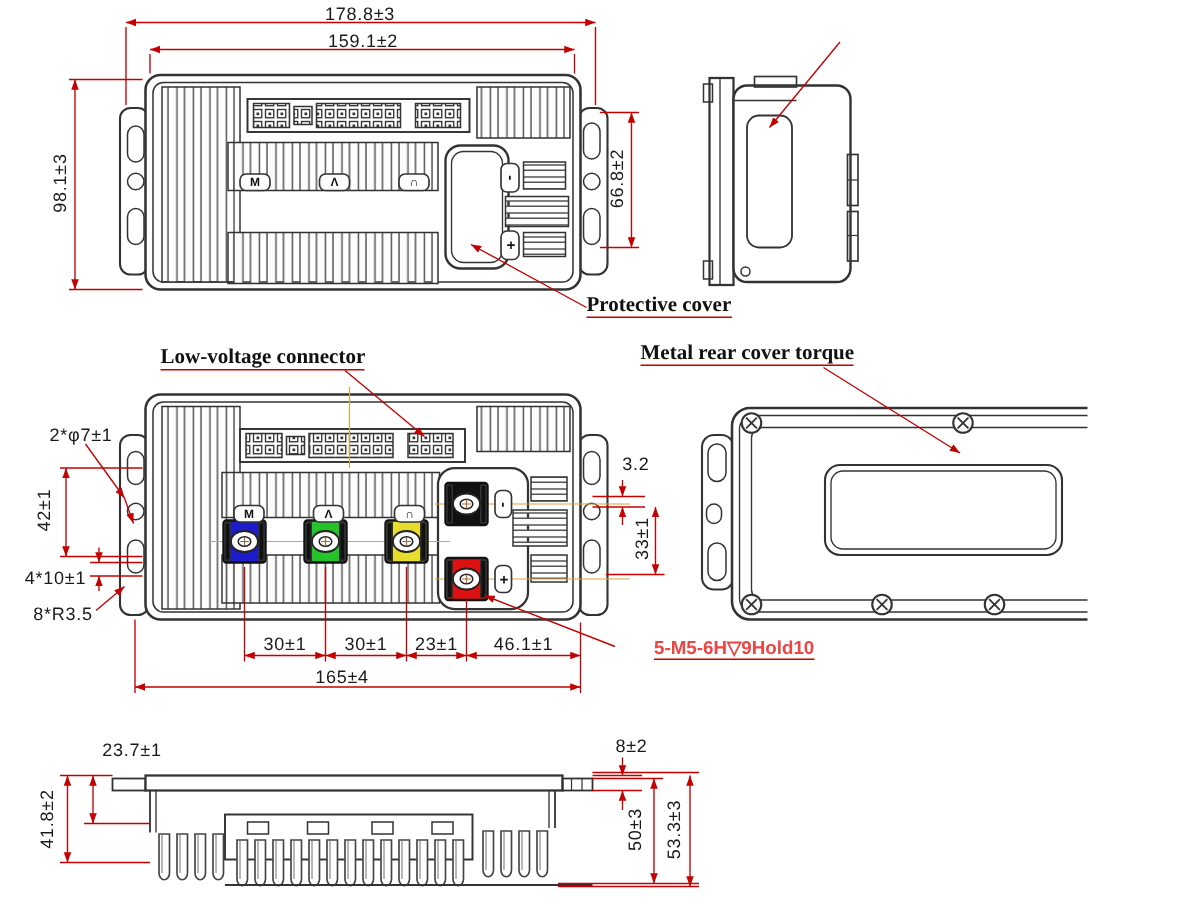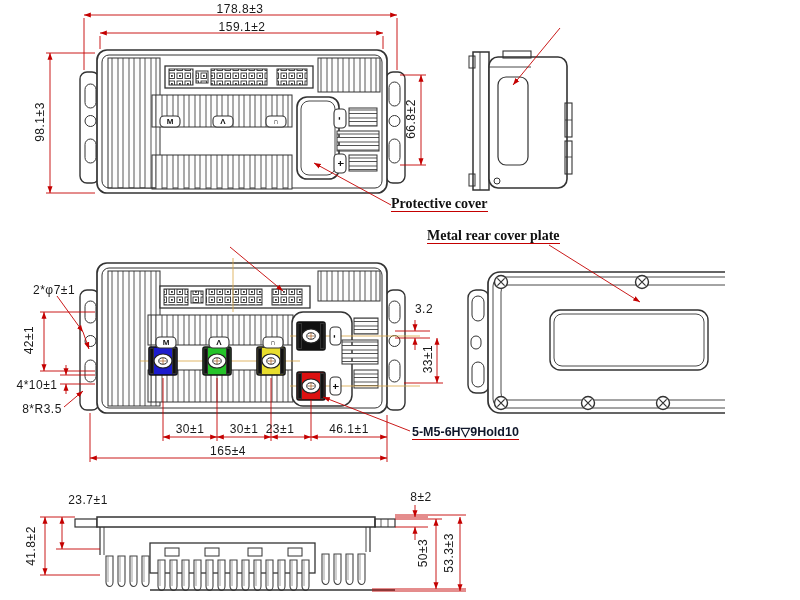--- a/index.html
+++ b/index.html
@@ -6,22 +6,22 @@
   .stage{position:relative;width:725px;height:600px;background:#ffffff;overflow:hidden;
          font-family:"Liberation Sans",sans-serif;text-decoration:underline;}
   svg{position:absolute;left:0;top:0;}
   .dim{position:absolute;transform:translateX(-50%);font:12px "Liberation Sans",sans-serif;
        color:#1a1a1a;white-space:nowrap;letter-spacing:.5px;}
   .vdim{position:absolute;width:74px;text-align:center;transform:rotate(-90deg);
         font:12px "Liberation Sans",sans-serif;color:#1a1a1a;white-space:nowrap;letter-spacing:.5px;}
   .ann{position:absolute;font:bold 14px "Liberation Serif",serif;color:#111;white-space:nowrap;
        border-bottom:1.5px solid #c40000;padding-bottom:1px;line-height:13px;}
   .note{position:absolute;font:bold 14px "Liberation Serif",serif;color:#111;white-space:nowrap;}
-  .spec{position:absolute;font:bold 12.5px "Liberation Sans",sans-serif;color:#0f172a;white-space:nowrap;
-        border-bottom:1.5px solid #c40000;}
+  .spec{position:absolute;font:bold 12.5px "Liberation Sans",sans-serif;color:#ef4444;white-space:nowrap;
+        border-bottom:1.5px solid #c40000;margin-left:24px;}
   .tglyph{position:absolute;width:20px;text-align:center;font:bold 8px "Liberation Sans",sans-serif;
           color:#111;line-height:11px;white-space:nowrap;}
   .pglyph{position:absolute;width:12px;text-align:center;font:bold 10px "Liberation Sans",sans-serif;
           color:#111;line-height:17px;transform:rotate(90deg);}
 </style>
 </head>
 <body>
 
 <div class="stage">
 
@@ -304,29 +304,30 @@
     <line x1="372" y1="591" x2="466" y2="591"></line>
   </g>
 </svg>
 
 <span class="dim" style="left:240px;top:2px">178.8±3</span>
 <span class="dim" style="left:242px;top:20px">159.1±2</span>
 <span class="vdim" style="left:3px;top:115px">98.1±3</span>
 <span class="vdim" style="left:374px;top:112px">66.8±2</span>
 
 <span class="ann" style="left:391px;top:197px">Protective cover</span>
-<span class="ann" style="left:427px;top:229px">Metal rear cover plate</span>
+<span class="ann" style="left:107px;top:232px">Low-voltage connector</span>
+<span class="ann" style="left:427px;top:229px">Metal rear cover torque</span>
 
 <span class="dim" style="left:33px;top:283px;transform:none">2*φ7±1</span>
 <span class="vdim" style="left:-8px;top:333px">42±1</span>
 <span class="dim" style="left:37px;top:378px">4*10±1</span>
 <span class="dim" style="left:42px;top:402px">8*R3.5</span>
 <span class="dim" style="left:190px;top:422px">30±1</span>
 <span class="dim" style="left:244px;top:422px">30±1</span>
-<span class="dim" style="left:280px;top:422px">23±1</span>
+<span class="dim" style="left:291px;top:422px">23±1</span>
 <span class="dim" style="left:349px;top:422px">46.1±1</span>
 <span class="dim" style="left:228px;top:444px">165±4</span>
 <span class="dim" style="left:424px;top:302px">3.2</span>
 <span class="vdim" style="left:391px;top:352px">33±1</span>
 
 <span class="spec" style="left:412px;top:424px">5-M5-6H▽9Hold10</span>
 
 <span class="dim" style="left:88px;top:493px">23.7±1</span>
 <span class="vdim" style="left:-6px;top:539px">41.8±2</span>
 <span class="dim" style="left:421px;top:490px">8±2</span>

